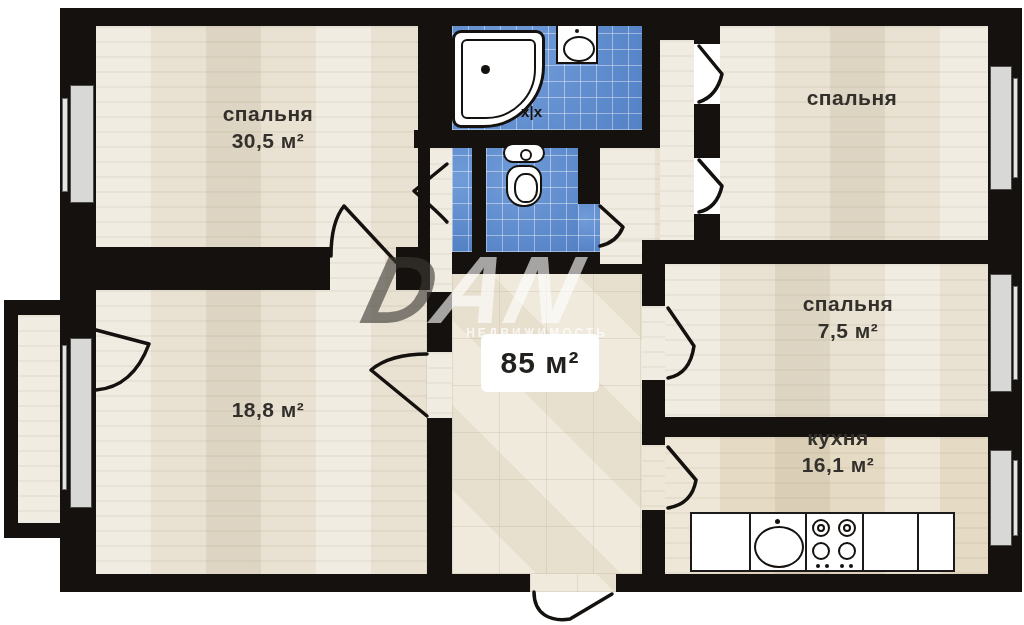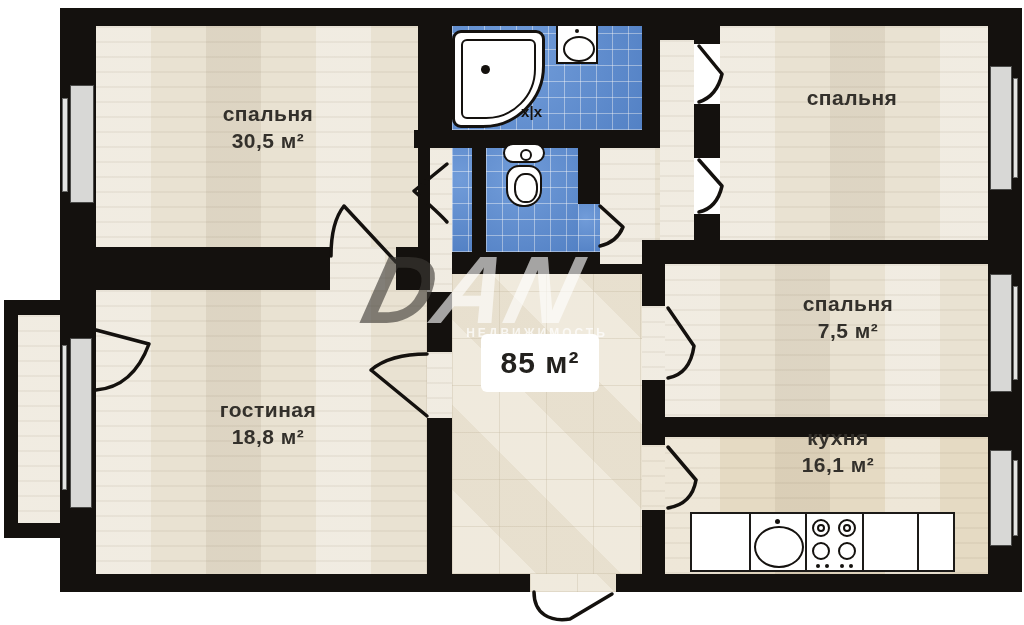--- a/index.html
+++ b/index.html
@@ -169,21 +169,20 @@
     <div>30,5 м²</div>
   </div>
   <div class="room-label" style="left:752px;top:84px;width:200px;">
     <div>спальня</div>
   </div>
   <div class="room-label" style="left:748px;top:290px;width:200px;">
     <div>спальня</div>
     <div>7,5 м²</div>
   </div>
   <div class="room-label" style="left:168px;top:396px;width:200px;">
-    <div>гостиная</div>
     <div>18,8 м²</div>
   </div>
   <div class="room-label" style="left:738px;top:424px;width:200px;">
     <div>кухня</div>
     <div>16,1 м²</div>
   </div>
 
   <div class="badge">
     <span>85 м²</span>
   </div>

